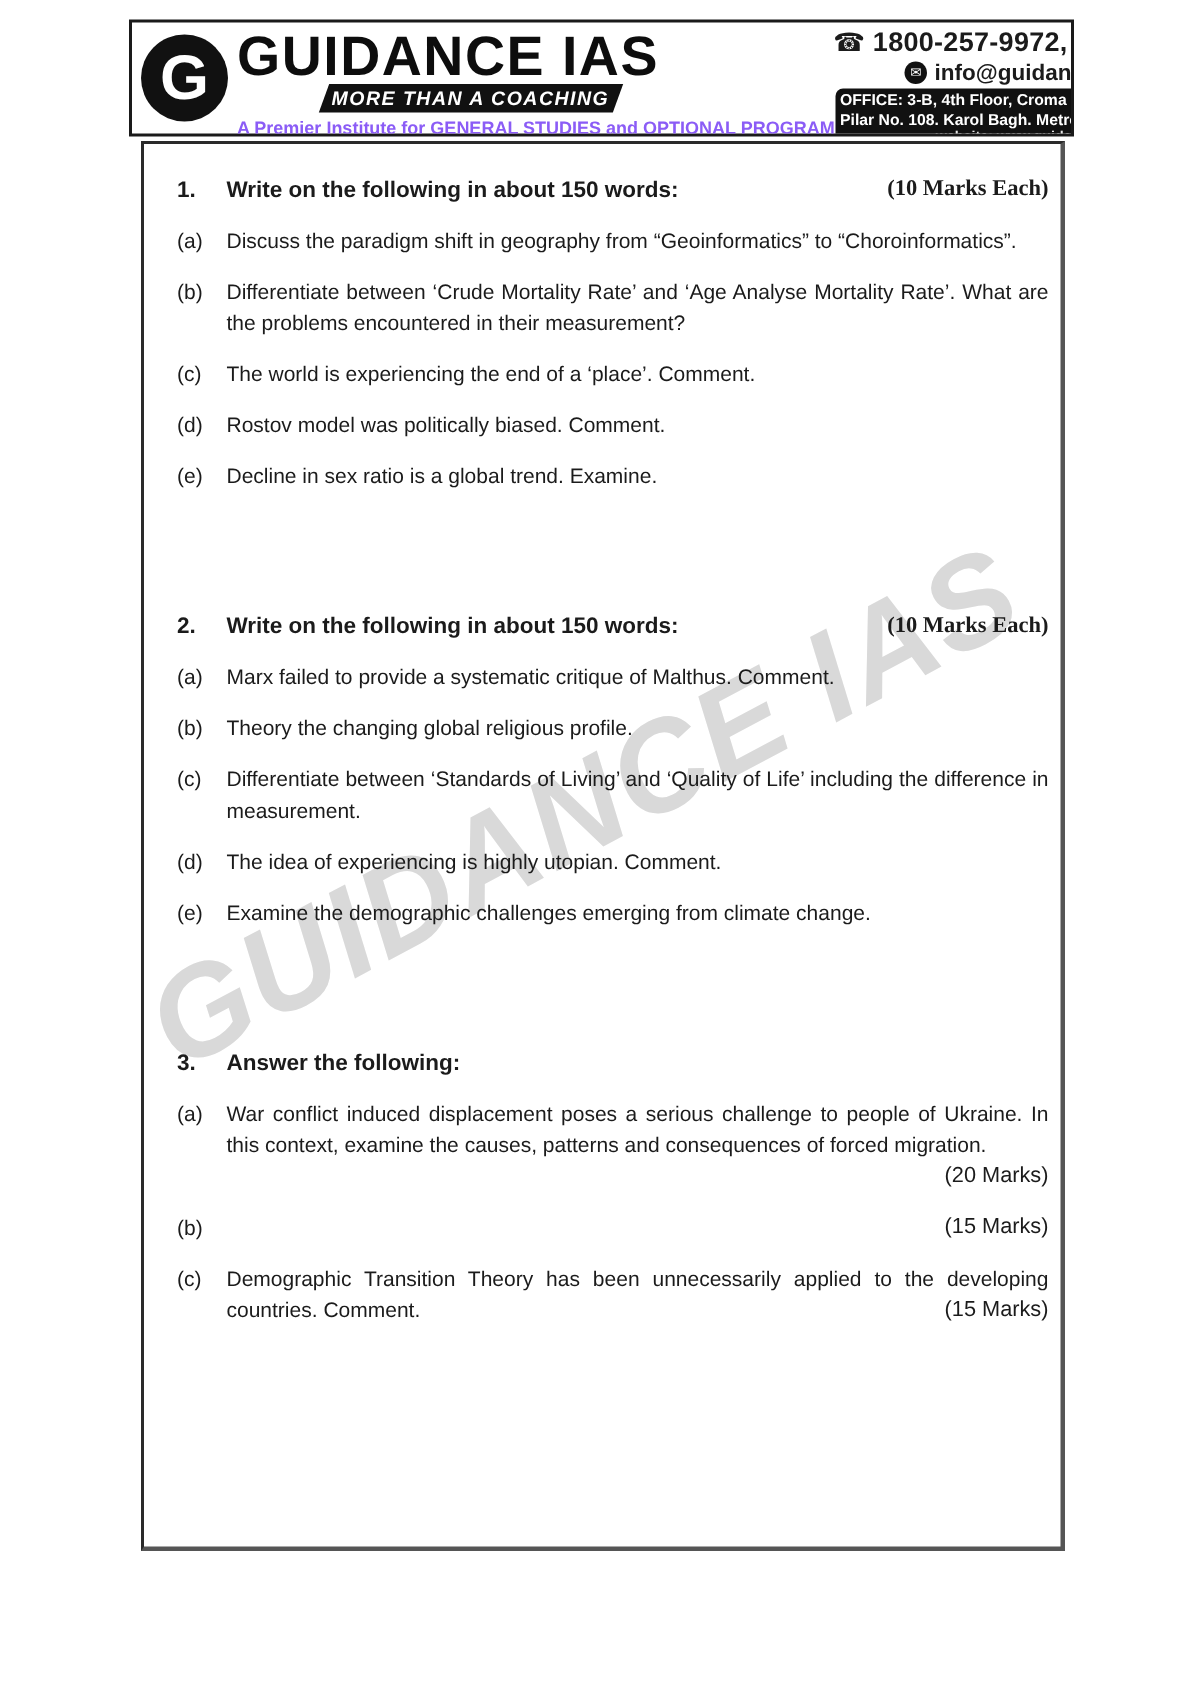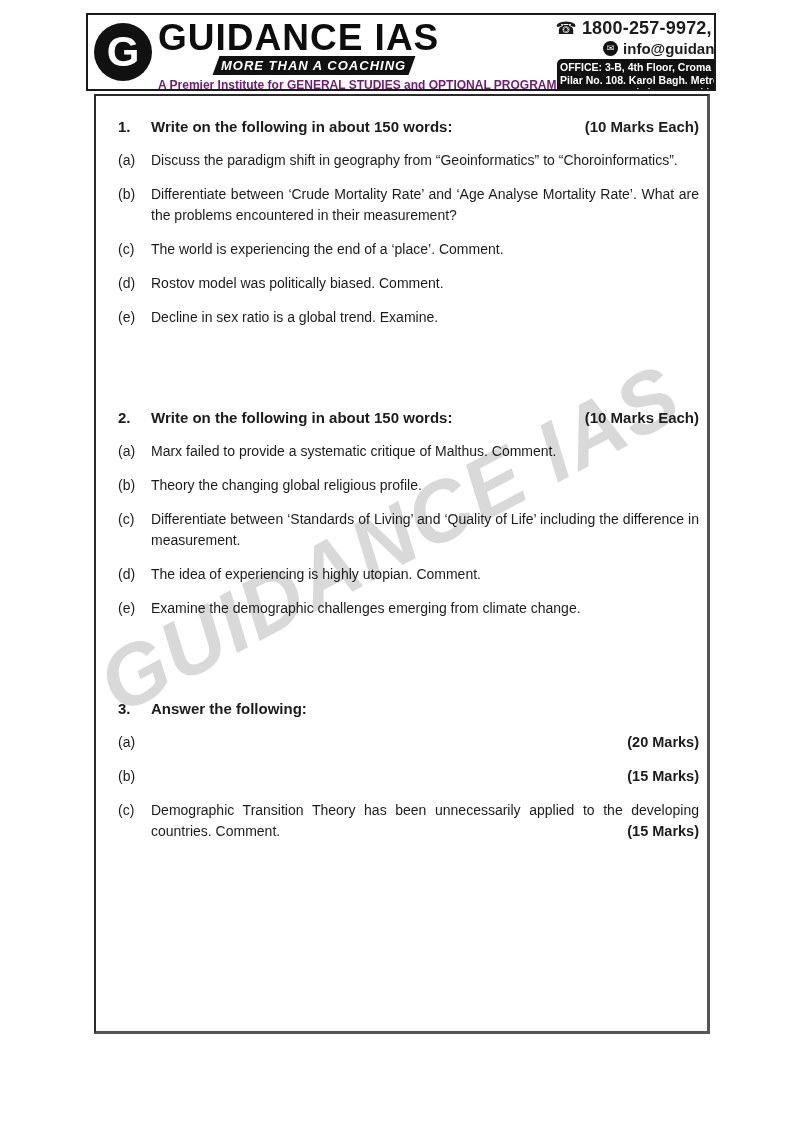--- a/index.html
+++ b/index.html
@@ -18,21 +18,21 @@
     display:flex; align-items:center; justify-content:center;
     font-size:42px; font-weight:bold; margin-top:3px; flex-shrink:0;
   }
   .logo-textcol { margin-left:6px; }
   .brand { font-size:37px; font-weight:bold; letter-spacing:1px; line-height:36px; white-space:nowrap; color:#0d0d0d; }
   .ribbon {
     background:#111; color:#fff; width:196px; height:19px; margin-left:58px;
     transform:skewX(-20deg); display:flex; align-items:center; justify-content:center;
   }
   .ribbon span { transform:skewX(20deg); font-style:italic; font-weight:bold; font-size:13px; letter-spacing:1px; white-space:nowrap; }
-  .subtitle { font-size:12px; font-weight:bold; margin-top:3px; white-space:nowrap; color:#701a75; }
+  .subtitle { font-size:12px; font-weight:bold; margin-top:3px; white-space:nowrap; color:#8b5cf6; }
 
   .contact-side { width:280px; flex-shrink:0; padding:3px 3px 0 0; display:flex; flex-direction:column; align-items:center; }
   .phone-row { display:flex; align-items:center; gap:5px; font-size:18px; font-weight:bold; white-space:nowrap; letter-spacing:0.2px; }
   .phone-glyph { font-size:17px; line-height:17px; }
   .email-row { display:flex; align-items:center; gap:5px; font-size:15px; font-weight:bold; margin-top:1px; }
   .email-circle {
     width:15px; height:15px; border-radius:50%; background:#111; color:#fff;
     display:flex; align-items:center; justify-content:center; font-size:9px; line-height:9px;
   }
   .office-box {
@@ -54,25 +54,25 @@
     color:#d9d9d9; white-space:nowrap;
     transform:rotate(-28deg); transform-origin:left center;
     user-select:none; pointer-events:none;
   }
   .qcontent { position:relative; z-index:1; }
   .qsection { margin-top:0; }
   .qsection + .qsection { margin-top:79px; }
   .qhead { display:flex; font-weight:bold; font-size:15px; line-height:21px; }
   .qnum { width:33px; flex-shrink:0; }
   .qtitle { flex:1; }
-  .qmarks { white-space:nowrap; }
+  .qmarks { white-space:nowrap;font-family:Liberation Serif, serif; }
   .part { display:flex; margin-top:13px; font-size:14px; line-height:21px; }
   .plabel { width:33px; flex-shrink:0; }
   .ptext { flex:1; text-align:justify; }
-  .pmarks { float:right; font-weight:bold; font-size:14.5px; }
+  .pmarks { float:right; font-weight:normal; font-size:14.5px; }
 </style>
 </head>
 <body>
 
 <div class="page">
 
   <div class="header-box">
     <div class="logo-side">
       <div class="logo-circle">
         <span>G</span>
@@ -185,20 +185,21 @@
 
       <div class="qsection">
         <div class="qhead">
           <span class="qnum">3.</span>
           <span class="qtitle">Answer the following:</span>
           <span class="qmarks"></span>
         </div>
         <div class="part">
           <span class="plabel">(a)</span>
           <div class="ptext">
+            <span>War conflict induced displacement poses a serious challenge to people of Ukraine. In this context, examine the causes, patterns and consequences of forced migration.</span>
             <span class="pmarks">(20 Marks)</span>
           </div>
         </div>
         <div class="part">
           <span class="plabel">(b)</span>
           <div class="ptext">
             <span class="pmarks">(15 Marks)</span>
           </div>
         </div>
         <div class="part">

